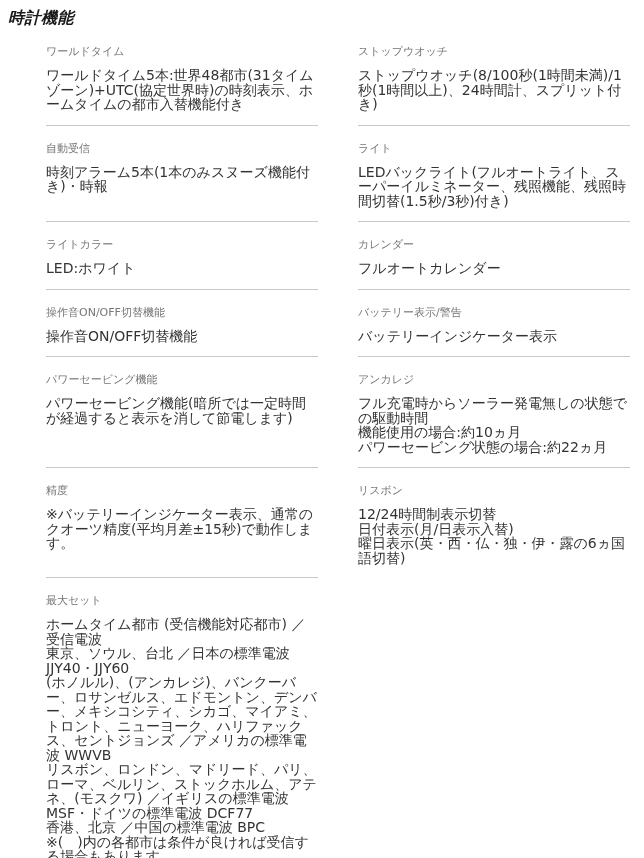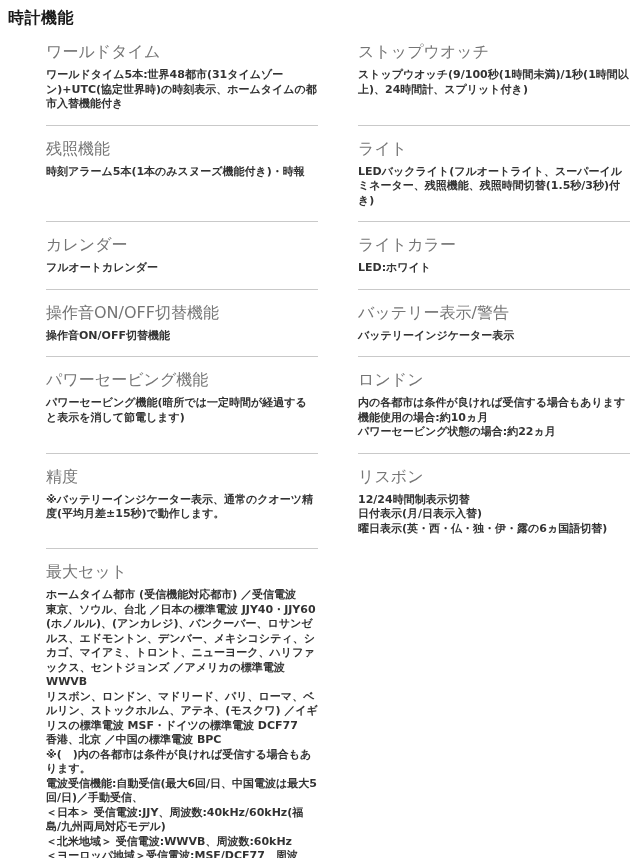--- a/index.html
+++ b/index.html
@@ -17,101 +17,102 @@
   .page {
     padding: 8px 14px 0 8px;
   }
   .page-title {
     margin: 0;
     font-size: 16px;
     font-weight: bold;
     color: #1a1a1a;
     letter-spacing: 0.5px;
     line-height: 19px;
+    font-style: italic;
   }
   .spec-grid {
     display: grid;
     grid-template-columns: 272px 272px;
     column-gap: 40px;
     margin: 2px 0 0 38px;
   }
   .cell {
     padding: 15px 0 13px 0;
     border-bottom: 1px solid #c9c9c9;
   }
   .cell.last {
     border-bottom: none;
   }
   .label {
-    font-size: 16px;
+    font-size: 11px;
     line-height: 15px;
     color: #757575;
     margin: 0 0 9px 0;
   }
   .value {
-    font-size: 11px;
-    font-weight: bold;
+    font-size: 14px;
+    font-weight: normal;
     color: #333333;
     line-height: 14.5px;
     white-space: pre-line;
   }
 </style>
 </head>
 <body>
 
 <div class="page">
 
   <h1 class="page-title">時計機能</h1>
 
   <div class="spec-grid">
 
     <div class="cell">
       <div class="label">ワールドタイム</div>
       <div class="value">ワールドタイム5本:世界48都市(31タイムゾーン)+UTC(協定世界時)の時刻表示、ホームタイムの都市入替機能付き</div>
     </div>
     <div class="cell">
       <div class="label">ストップウオッチ</div>
-      <div class="value">ストップウオッチ(9/100秒(1時間未満)/1秒(1時間以上)、24時間計、スプリット付き)</div>
+      <div class="value">ストップウオッチ(8/100秒(1時間未満)/1秒(1時間以上)、24時間計、スプリット付き)</div>
     </div>
 
     <div class="cell">
-      <div class="label">残照機能</div>
+      <div class="label">自動受信</div>
       <div class="value">時刻アラーム5本(1本のみスヌーズ機能付き)・時報</div>
     </div>
 
     <div class="cell">
       <div class="label">ライト</div>
       <div class="value">LEDバックライト(フルオートライト、スーパーイルミネーター、残照機能、残照時間切替(1.5秒/3秒)付き)</div>
     </div>
     <div class="cell">
-      <div class="label">カレンダー</div>
-      <div class="value">フルオートカレンダー</div>
+      <div class="label">ライトカラー</div>
+      <div class="value">LED:ホワイト</div>
     </div>
 
     <div class="cell">
-      <div class="label">ライトカラー</div>
-      <div class="value">LED:ホワイト</div>
+      <div class="label">カレンダー</div>
+      <div class="value">フルオートカレンダー</div>
     </div>
     <div class="cell">
       <div class="label">操作音ON/OFF切替機能</div>
       <div class="value">操作音ON/OFF切替機能</div>
     </div>
 
     <div class="cell">
       <div class="label">バッテリー表示/警告</div>
       <div class="value">バッテリーインジケーター表示</div>
     </div>
     <div class="cell">
       <div class="label">パワーセービング機能</div>
       <div class="value">パワーセービング機能(暗所では一定時間が経過すると表示を消して節電します)</div>
     </div>
 
     <div class="cell">
-      <div class="label">ロンドン</div>
-      <div class="value">内の各都市は条件が良ければ受信する場合もあります
+      <div class="label">アンカレジ</div>
+      <div class="value">フル充電時からソーラー発電無しの状態での駆動時間
 機能使用の場合:約10ヵ月
 パワーセービング状態の場合:約22ヵ月</div>
     </div>
     <div class="cell">
       <div class="label">精度</div>
       <div class="value">※バッテリーインジケーター表示、通常のクオーツ精度(平均月差±15秒)で動作します。</div>
     </div>
 
     <div class="cell last">
       <div class="label">リスボン</div>

